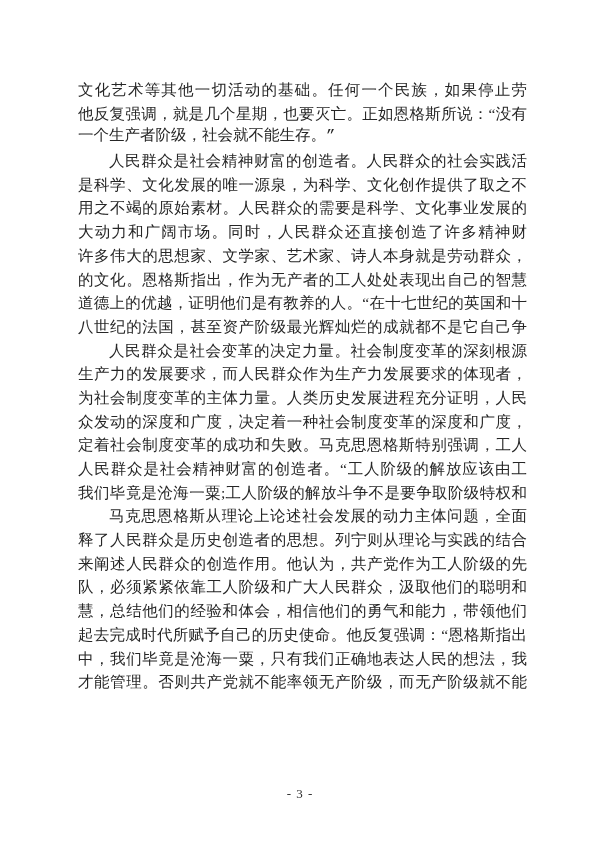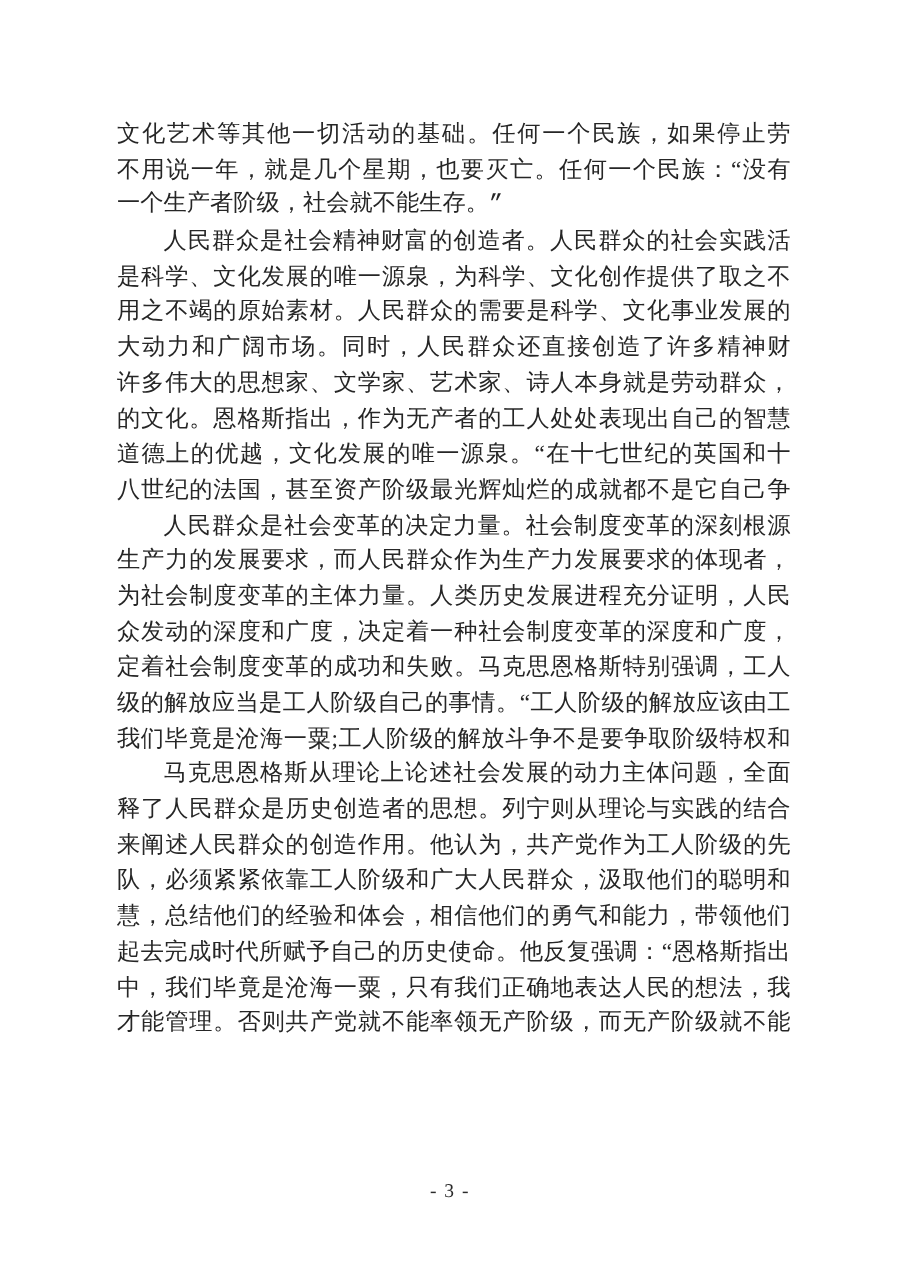--- a/index.html
+++ b/index.html
@@ -48,36 +48,36 @@
     letter-spacing: 1px;
     color: #2b2b2b;
   }
 </style>
 </head>
 <body>
 
 <div class="page">
   <div class="text-block">
       <div class="line">文化艺术等其他一切活动的基础。任何一个民族，如果停止劳动，</div>
-      <div class="line">不用说一年，就是几个星期，也要灭亡。任何一个民族：“没有</div>
+      <div class="line">他反复强调，就是几个星期，也要灭亡。正如恩格斯所说：“没有</div>
       <div class="line para-end">一个生产者阶级，社会就不能生存。”</div>
       <div class="line indent">人民群众是社会精神财富的创造者。人民群众的社会实践活动</div>
       <div class="line">是科学、文化发展的唯一源泉，为科学、文化创作提供了取之不尽、</div>
       <div class="line">用之不竭的原始素材。人民群众的需要是科学、文化事业发展的强</div>
       <div class="line">大动力和广阔市场。同时，人民群众还直接创造了许多精神财富，</div>
       <div class="line">许多伟大的思想家、文学家、艺术家、诗人本身就是劳动群众，是</div>
       <div class="line">的文化。恩格斯指出，作为无产者的工人处处表现出自己的智慧和</div>
-      <div class="line">道德上的优越，文化发展的唯一源泉。“在十七世纪的英国和十</div>
+      <div class="line">道德上的优越，证明他们是有教养的人。“在十七世纪的英国和十</div>
       <div class="line">八世纪的法国，甚至资产阶级最光辉灿烂的成就都不是它自己争得</div>
       <div class="line indent">人民群众是社会变革的决定力量。社会制度变革的深刻根源是</div>
       <div class="line">生产力的发展要求，而人民群众作为生产力发展要求的体现者，成</div>
       <div class="line">为社会制度变革的主体力量。人类历史发展进程充分证明，人民群</div>
       <div class="line">众发动的深度和广度，决定着一种社会制度变革的深度和广度，决</div>
       <div class="line">定着社会制度变革的成功和失败。马克思恩格斯特别强调，工人阶</div>
-      <div class="line">级的解放应当是工人阶级自己的事情。“工人阶级的解放应该由工</div>
+      <div class="line">人民群众是社会精神财富的创造者。“工人阶级的解放应该由工</div>
       <div class="line">我们毕竟是沧海一粟;工人阶级的解放斗争不是要争取阶级特权和垄</div>
       <div class="line indent">马克思恩格斯从理论上论述社会发展的动力主体问题，全面阐</div>
       <div class="line">释了人民群众是历史创造者的思想。列宁则从理论与实践的结合上</div>
       <div class="line">来阐述人民群众的创造作用。他认为，共产党作为工人阶级的先锋</div>
       <div class="line">队，必须紧紧依靠工人阶级和广大人民群众，汲取他们的聪明和智</div>
       <div class="line">慧，总结他们的经验和体会，相信他们的勇气和能力，带领他们一</div>
       <div class="line">起去完成时代所赋予自己的历史使命。他反复强调：“恩格斯指出</div>
       <div class="line">中，我们毕竟是沧海一粟，只有我们正确地表达人民的想法，我们</div>
       <div class="line">才能管理。否则共产党就不能率领无产阶级，而无产阶级就不能率</div>
     </div>

